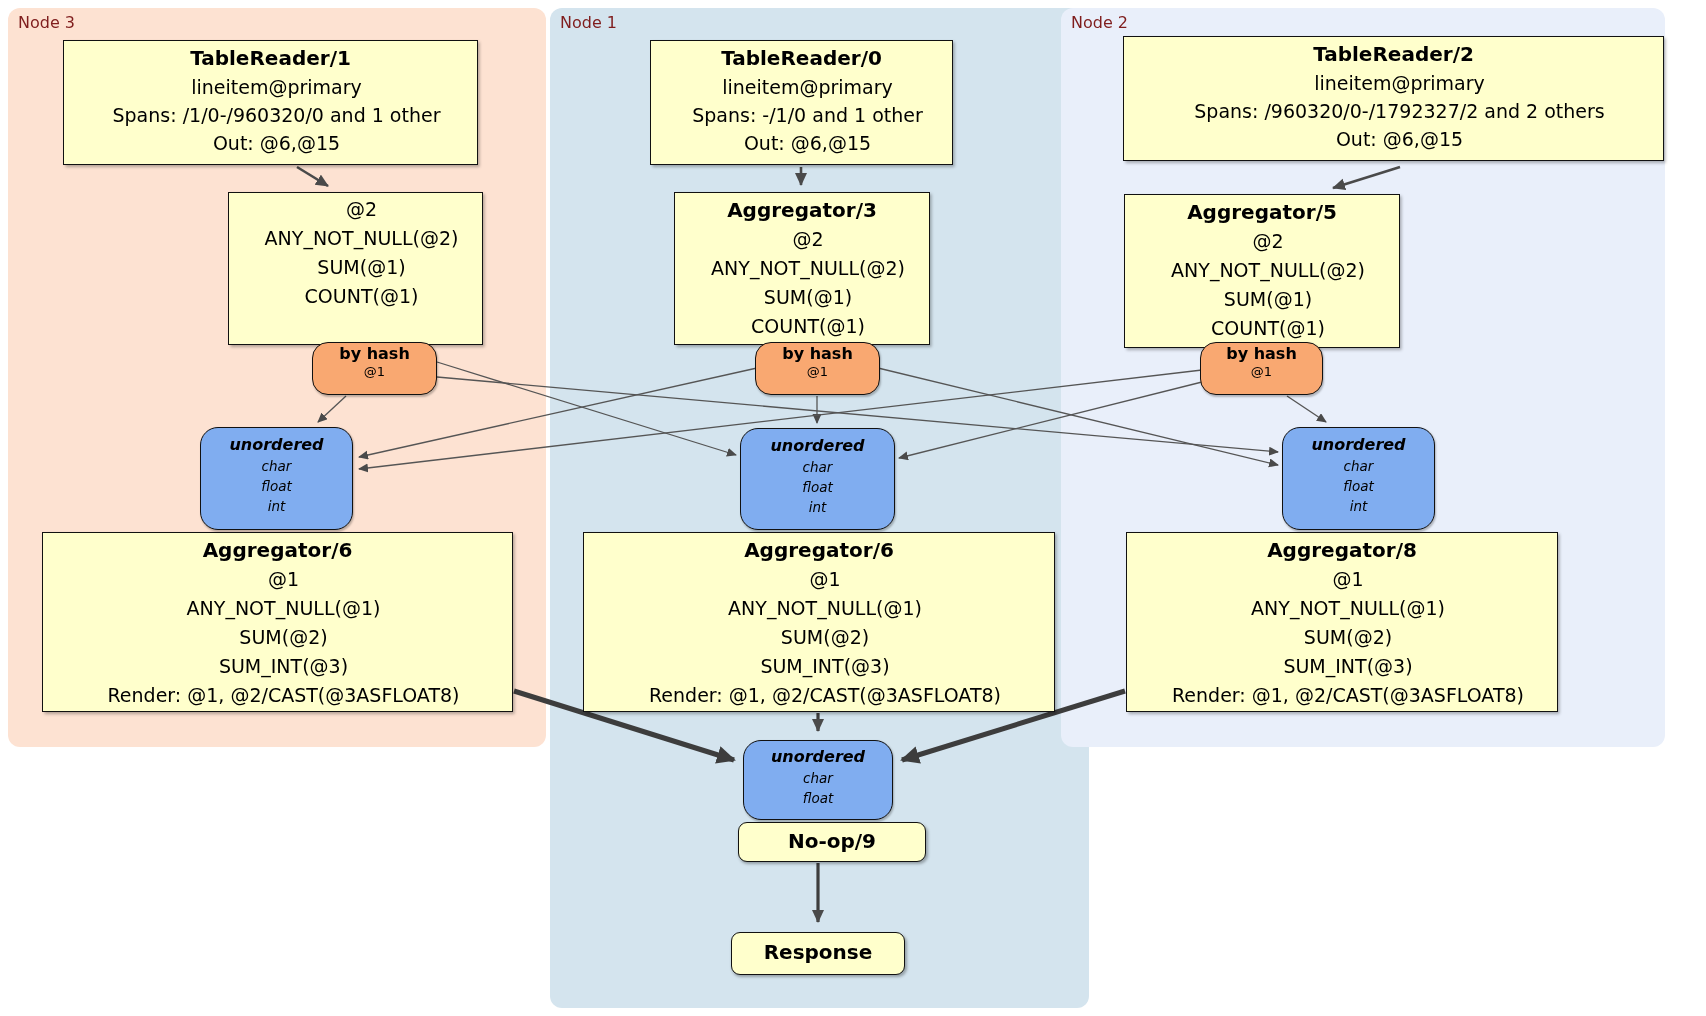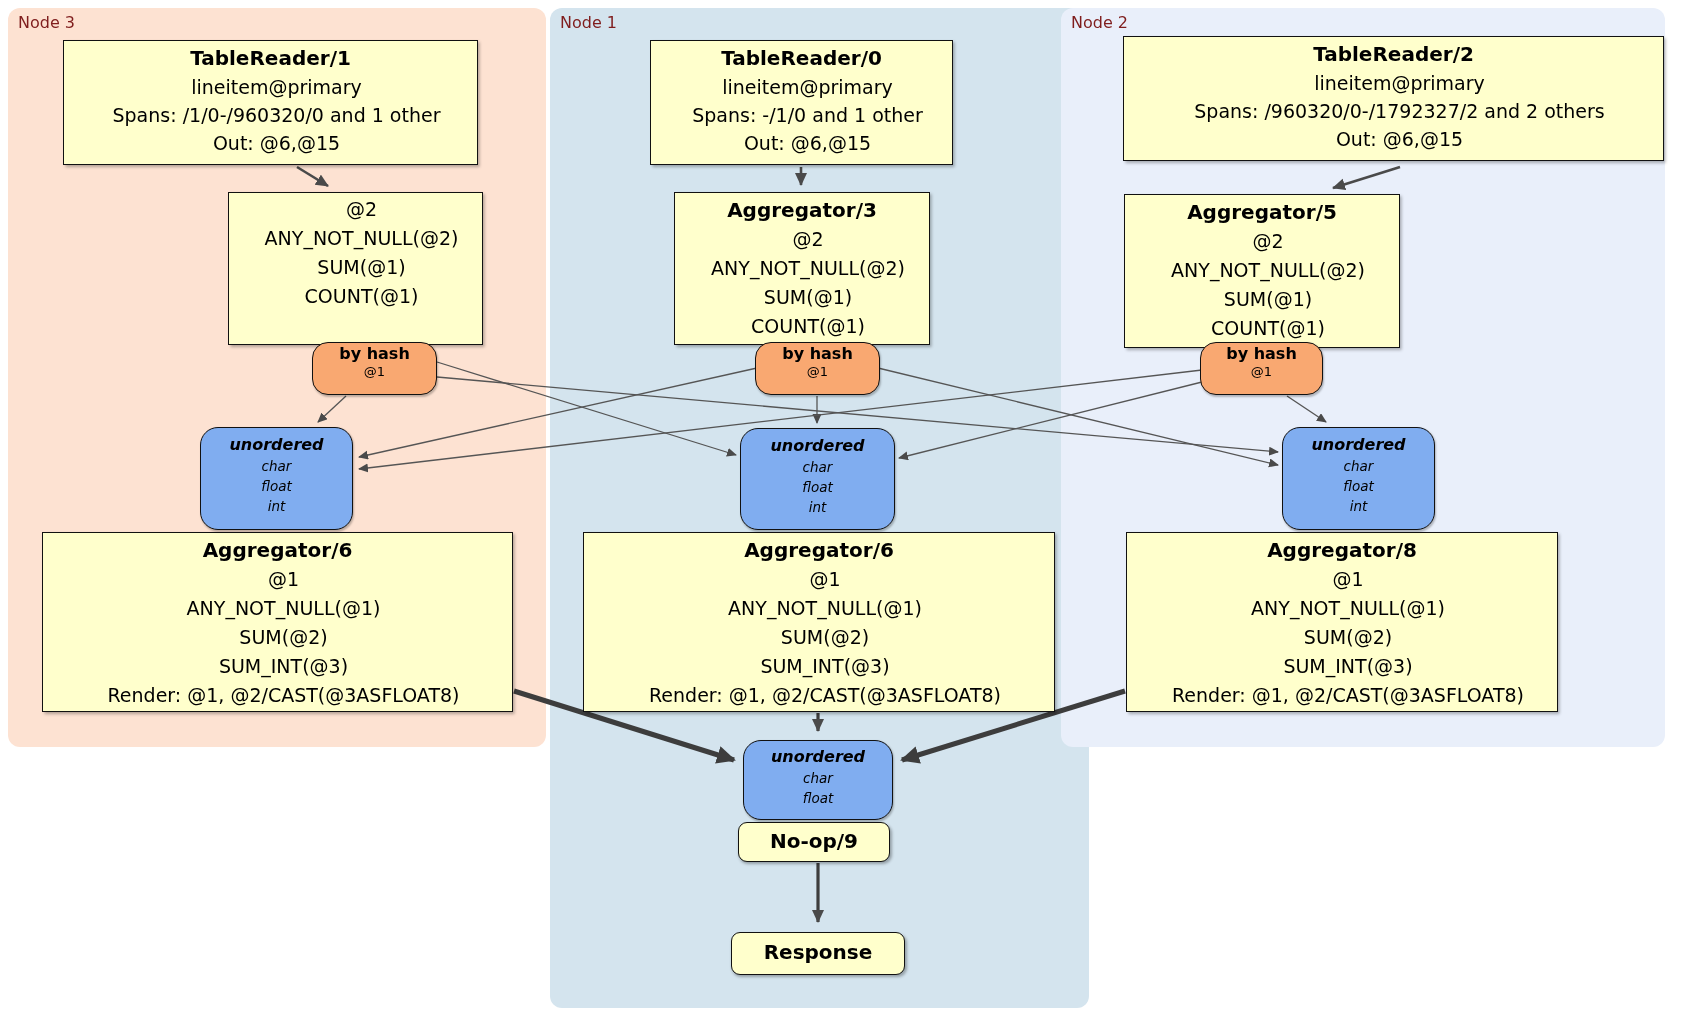--- a/index.html
+++ b/index.html
@@ -191,21 +191,21 @@
     <div class="line">SUM_INT(@3)</div>
     <div class="line">Render: @1, @2/CAST(@3ASFLOAT8)</div>
   </div>
 
   <div class="sync" style="left:743px;top:740px;width:150px;height:80px;">
     <div class="stitle" style="margin-top:5px;">unordered</div>
     <div class="stype">char</div>
     <div class="stype">float</div>
   </div>
 
-  <div class="pill" style="left:738px;top:822px;width:152px;height:40px;line-height:36px;">
+  <div class="pill" style="left:738px;top:822px;width:188px;height:40px;line-height:36px;">
     <span>No-op/9</span>
   </div>
 
   <div class="pill" style="left:731px;top:932px;width:174px;height:43px;line-height:39px;">
     <span>Response</span>
   </div>
 
 </div>
 
 </body></html>

